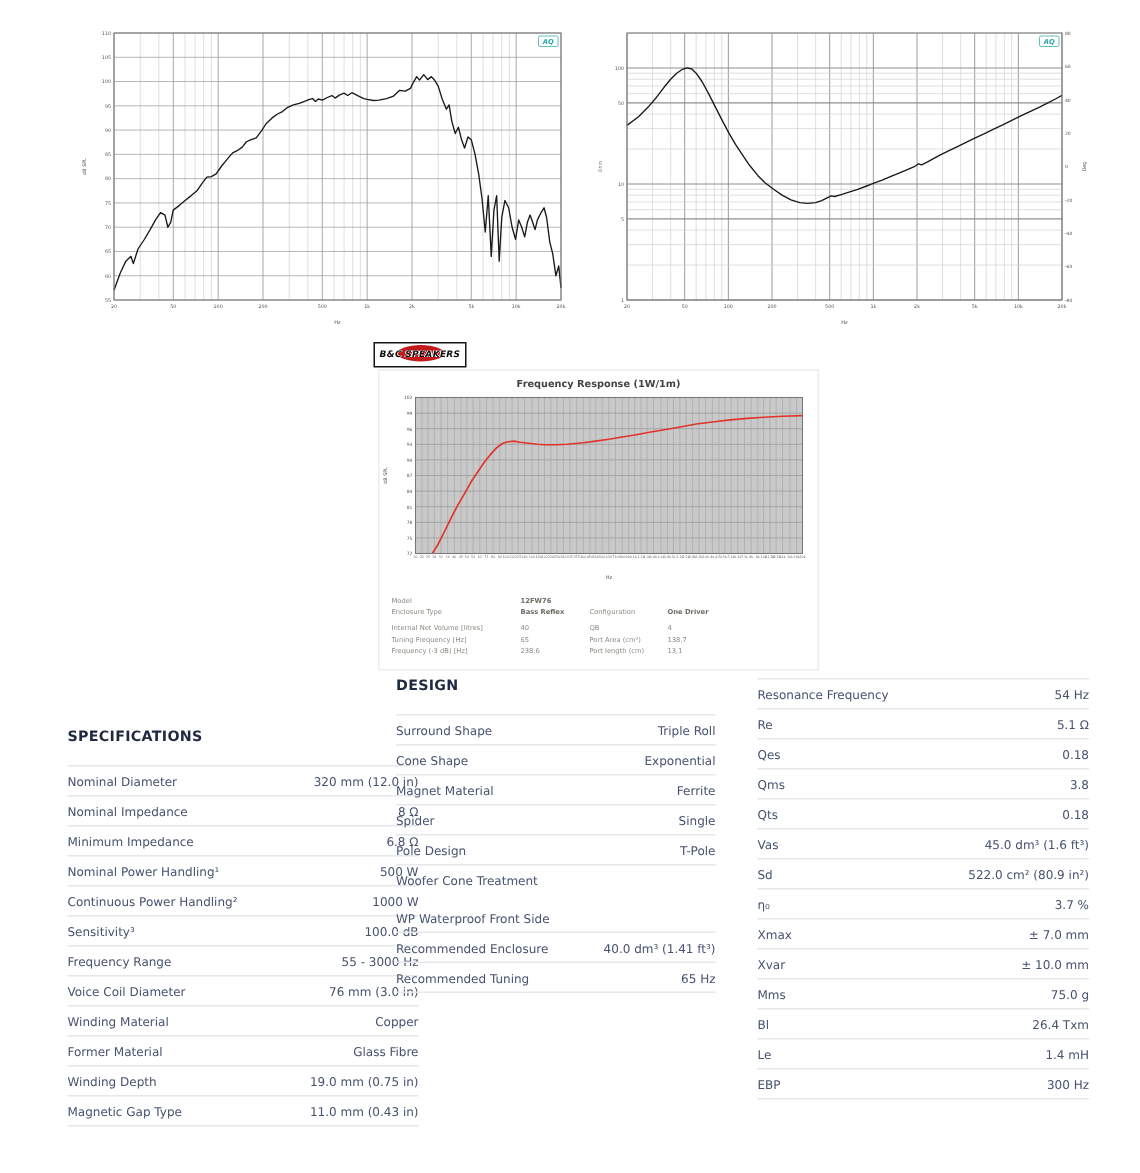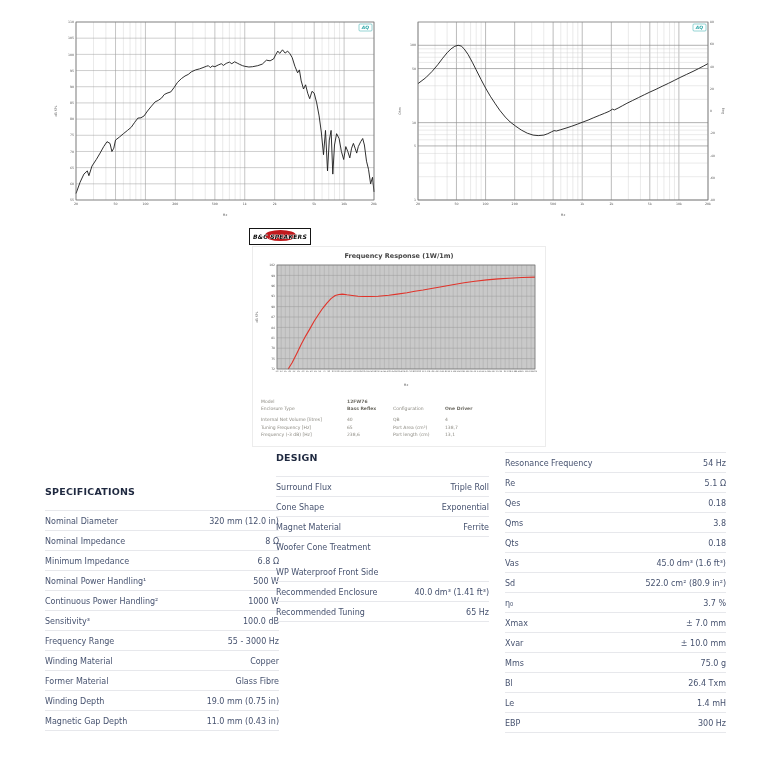--- a/index.html
+++ b/index.html
@@ -14,21 +14,21 @@
   
   .fr-box{position:absolute;left:252px;top:246px;width:292px;border:1px solid #ececec;background:#fff;}
   .fr-title{text-align:center;font-size:6.5px;font-weight:bold;color:#454545;padding:5px 0 2px;}
   .enc-grid{display:grid;grid-template-columns:86px 46px 52px 44px;font-size:4.5px;line-height:1.6;color:#8d8b83;margin:6px 0 8px 8px;}
   .enc-grid .cell{white-space:nowrap;overflow:hidden;}
   .enc-grid .b{font-weight:bold;color:#6d6b63;}
   .enc-grid .gap{height:4px;}
   
   .col{position:absolute;top:452px;}
   .col-spec{left:45px;width:234px;margin-top:34px;}
-  .col-design{left:276px;width:213px;}
+  .col-design{left:264px;width:213px;}
   .col-param{left:505px;width:221px;}
   .col h3{margin:0 0 13px 0;font-size:9.5px;font-weight:bold;color:#1f2940;letter-spacing:.2px;}
   .rows{border-top:1px solid #e7e8ec;}
   .srow{display:flex;justify-content:space-between;align-items:baseline;padding:5.5px 0 4.5px;border-bottom:1px solid #e7e8ec;font-size:8px;color:#46526f;}
   .srow .lbl{text-align:left;white-space:nowrap;}
   .srow .val{text-align:left;white-space:nowrap;}
   .srow.stack{flex-wrap:wrap;}
   .srow.stack .val{width:100%;margin-top:16px;}
 </style>
 </head>
@@ -399,52 +399,64 @@
         </div>
         <div class="srow">
           <span class="lbl">Sensitivity³</span>
           <span class="val">100.0 dB</span>
         </div>
         <div class="srow">
           <span class="lbl">Frequency Range</span>
           <span class="val">55 - 3000 Hz</span>
         </div>
         <div class="srow">
+          <span class="lbl">Voice Coil Diameter</span>
+          <span class="val">76 mm (3.0 in)</span>
+        </div>
+        <div class="srow">
           <span class="lbl">Winding Material</span>
           <span class="val">Copper</span>
         </div>
         <div class="srow">
           <span class="lbl">Former Material</span>
           <span class="val">Glass Fibre</span>
         </div>
         <div class="srow">
           <span class="lbl">Winding Depth</span>
           <span class="val">19.0 mm (0.75 in)</span>
         </div>
         <div class="srow">
-          <span class="lbl">Magnetic Gap Depth</span>
+          <span class="lbl">Magnetic Gap Type</span>
           <span class="val">11.0 mm (0.43 in)</span>
         </div>
       </div>
   </div>
 
   <div class="col col-design">
     <h3>DESIGN</h3>
     <div id="design-rows" class="rows">
         <div class="srow">
-          <span class="lbl">Surround Flux</span>
+          <span class="lbl">Surround Shape</span>
           <span class="val">Triple Roll</span>
         </div>
         <div class="srow">
           <span class="lbl">Cone Shape</span>
           <span class="val">Exponential</span>
         </div>
         <div class="srow">
           <span class="lbl">Magnet Material</span>
           <span class="val">Ferrite</span>
+        </div>
+        <div class="srow">
+          <span class="lbl">Spider</span>
+          <span class="val">Single</span>
+        </div>
+        <div class="srow">
+          <span class="lbl">Pole Design</span>
+          <span class="val">T-Pole</span>
         </div>
         <div class="srow stack">
           <span class="lbl">Woofer Cone Treatment</span>
           <span class="val">WP Waterproof Front Side</span>
         </div>
         <div class="srow">
           <span class="lbl">Recommended Enclosure</span>
           <span class="val">40.0 dm³ (1.41 ft³)</span>
         </div>
         <div class="srow">

